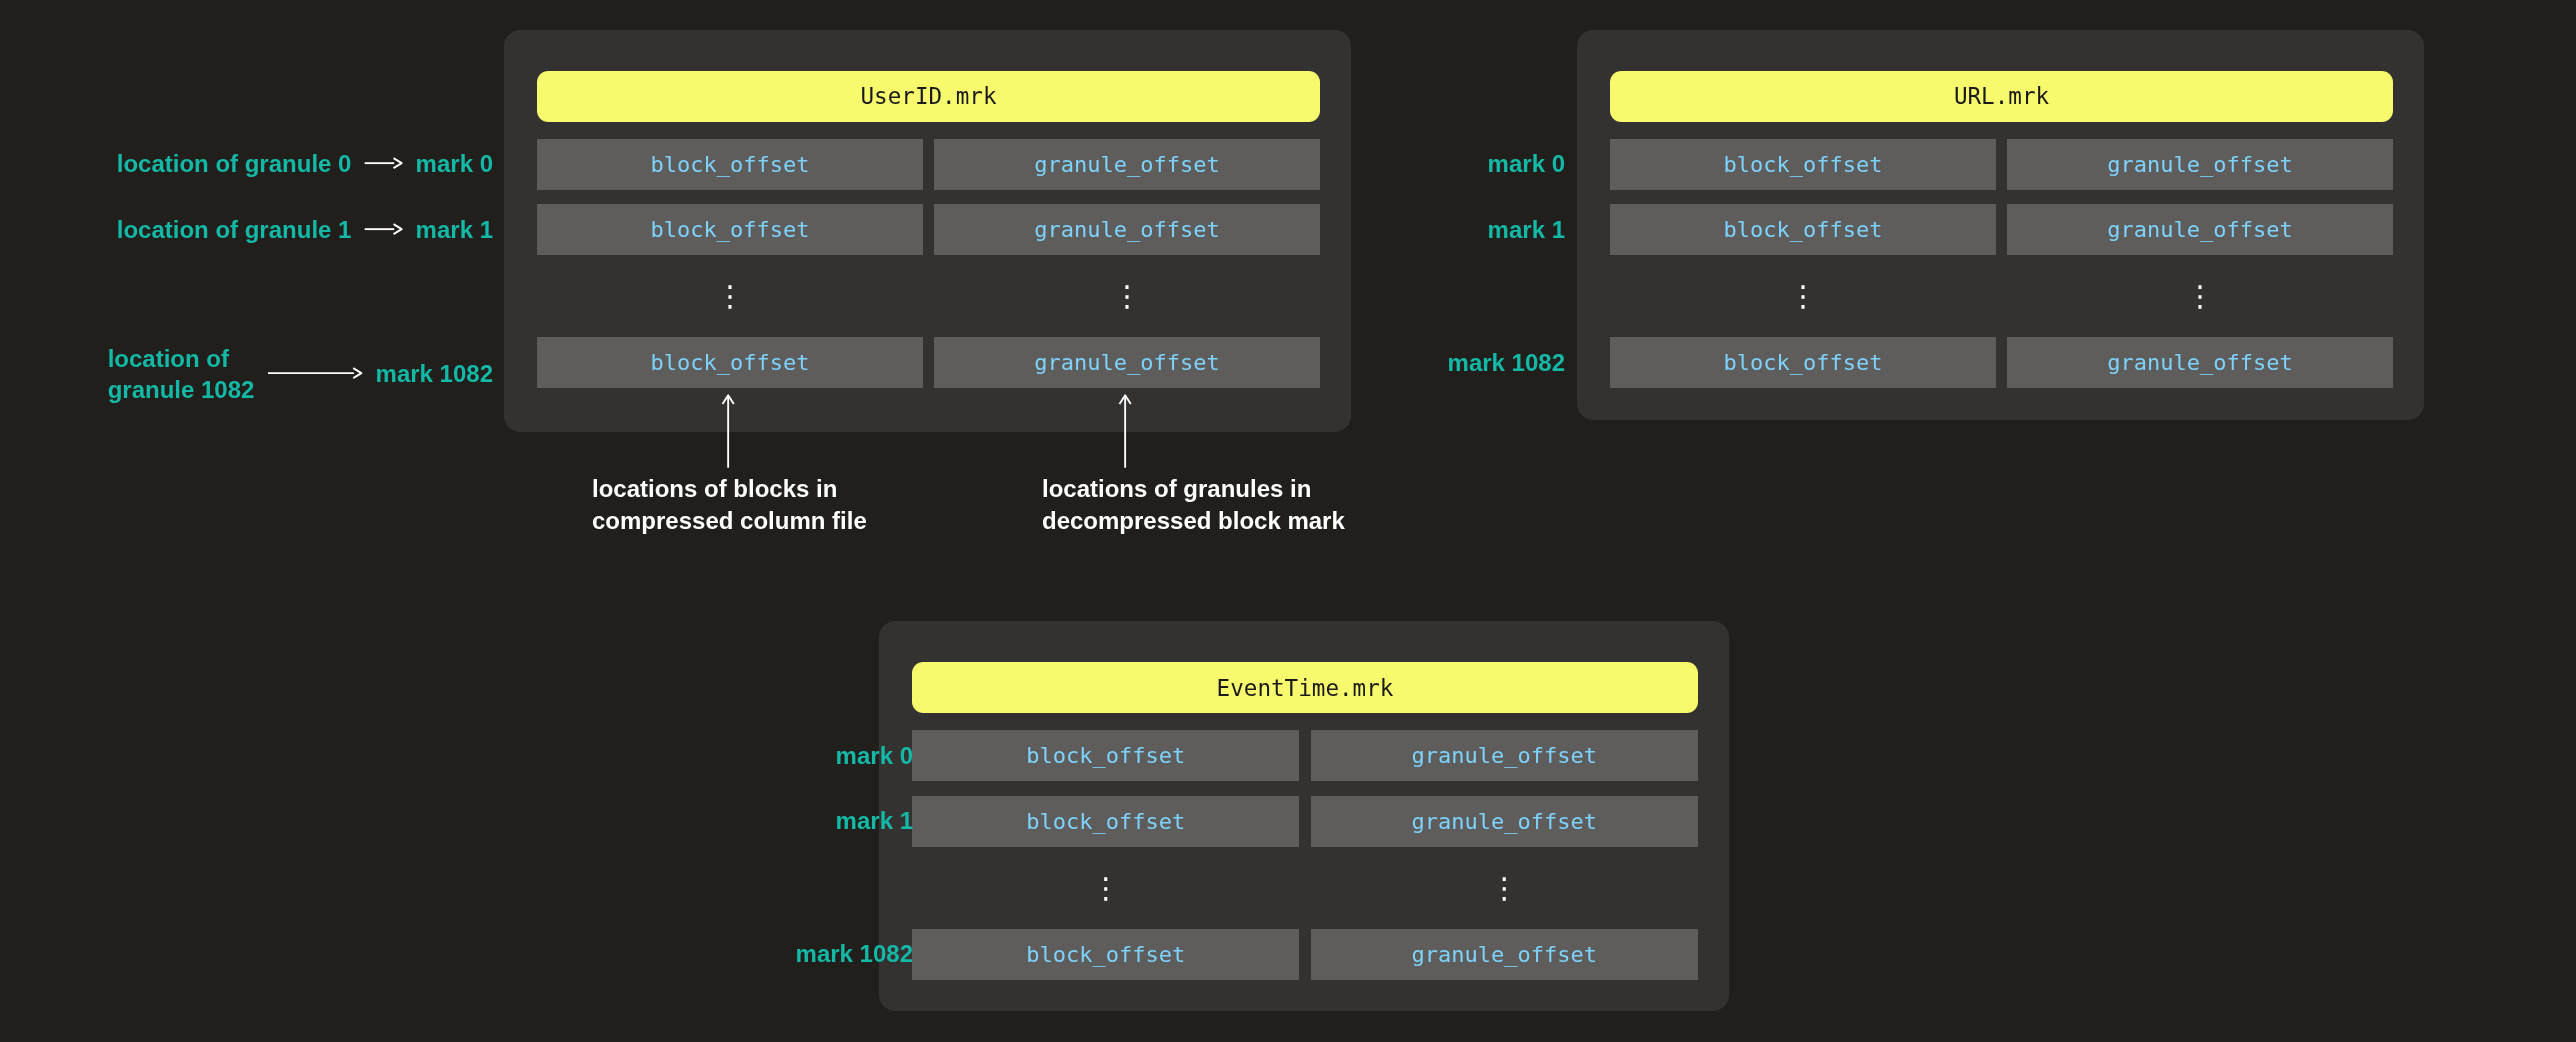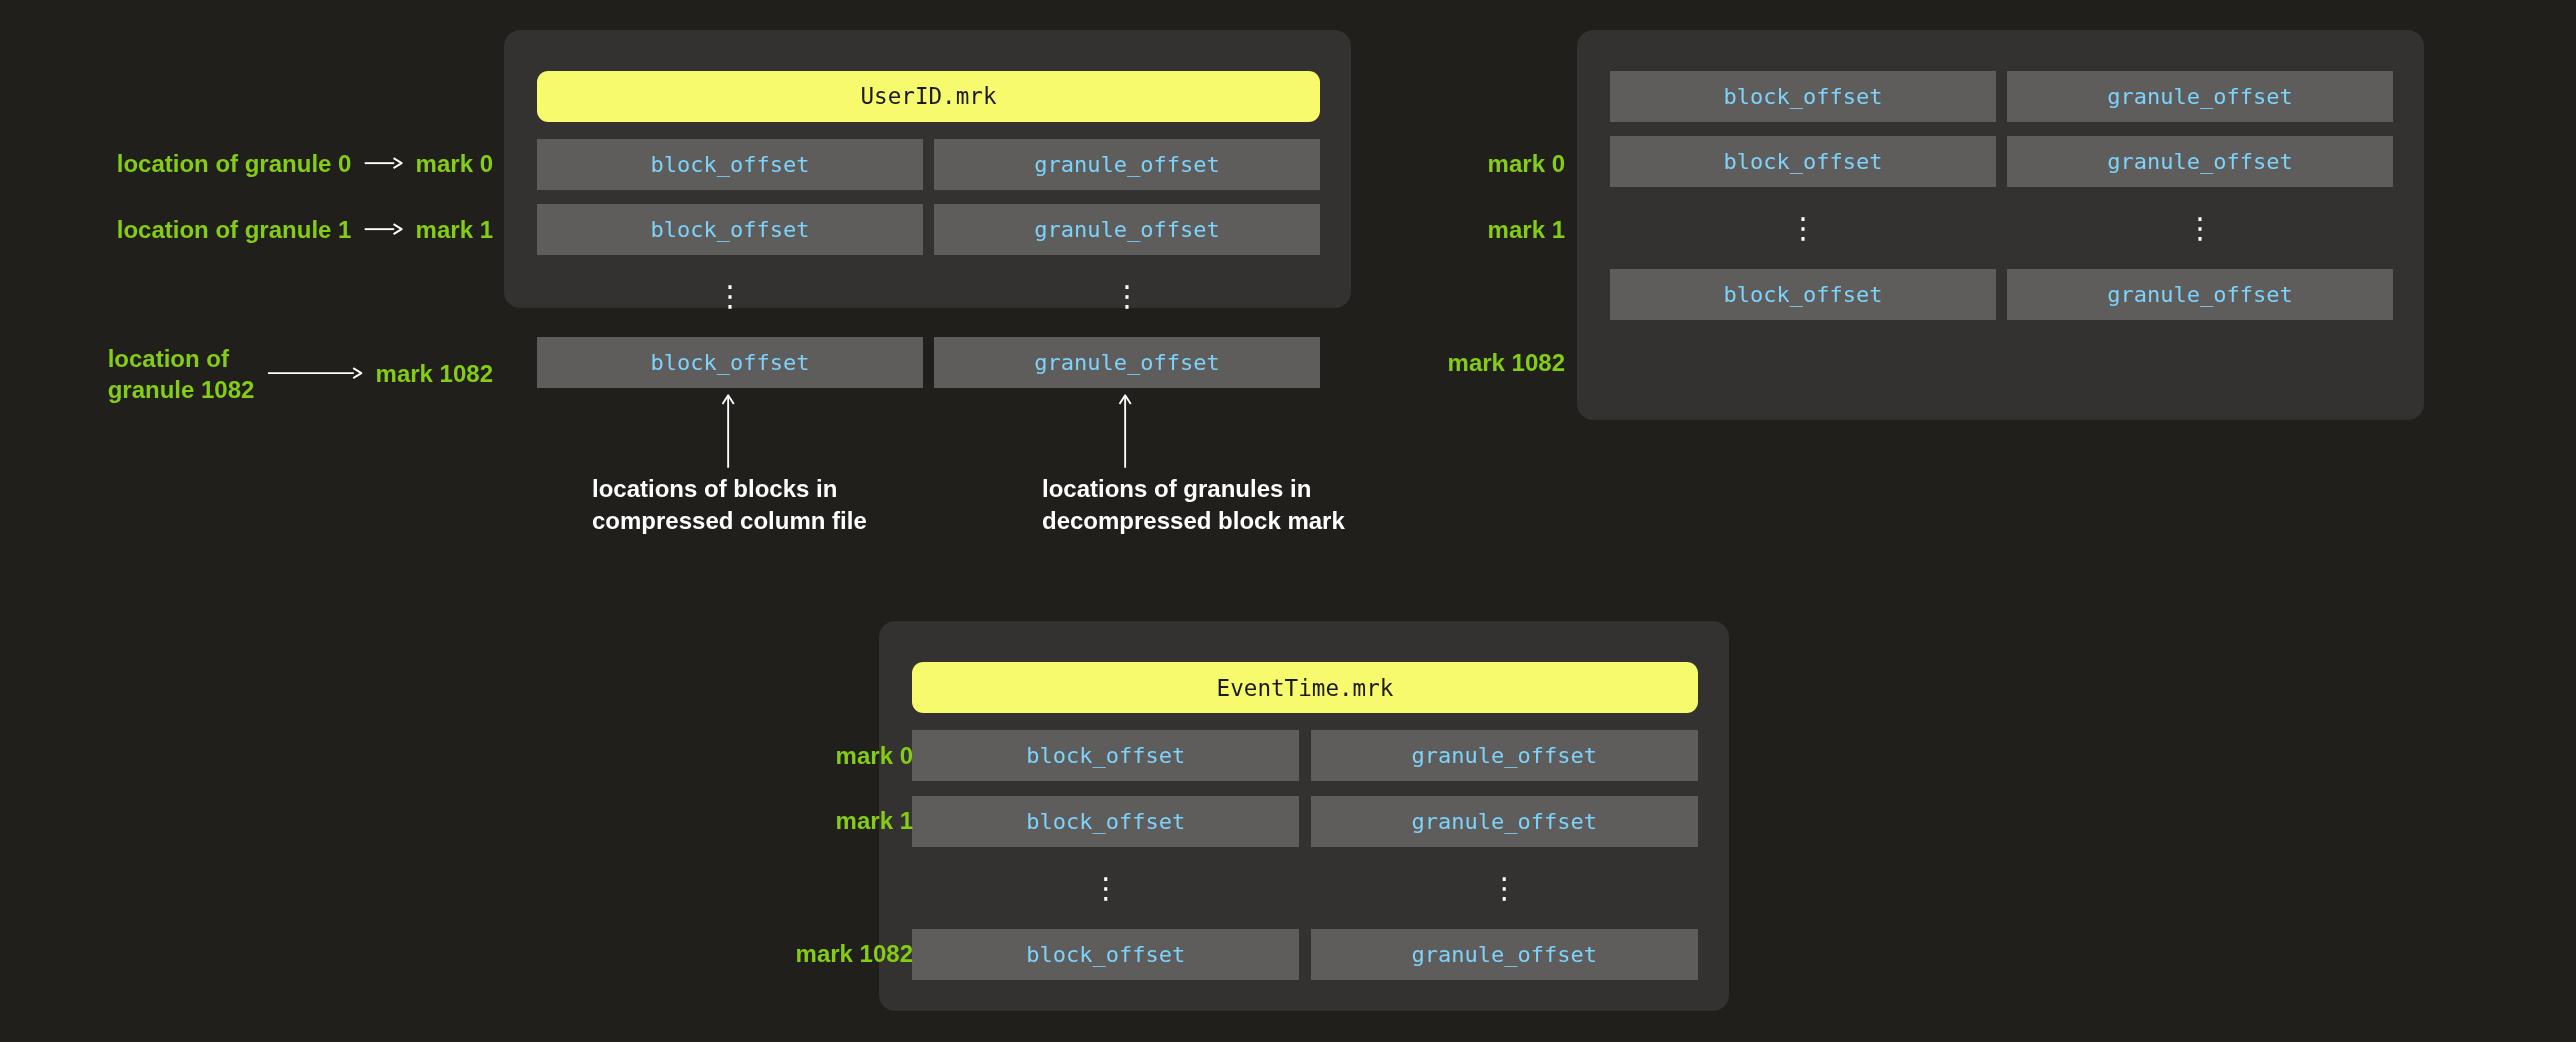--- a/index.html
+++ b/index.html
@@ -46,32 +46,32 @@
   .ellipsis-row { height: 53px; display: grid; grid-template-columns: 1fr 1fr; gap: 11.3px; }
   .ellipsis-cell {
     display: flex;
     align-items: center;
     justify-content: center;
     color: #ffffff;
     font-family: "DejaVu Sans Mono", monospace;
     font-size: 29px;
   }
 
-  #panel-userid    { left: 504px;  top: 29.5px;  width: 847px; height: 278px; text-align: right; }
+  #panel-userid    { left: 504px;  top: 29.5px;  width: 847px; height: 402px; text-align: right; }
   #panel-url       { left: 1577px; top: 29.5px;  width: 847px; height: 390px; }
   #panel-eventtime { left: 879px; top: 621px; width: 850px; height: 390px; }
 
   
   .annot {
     position: absolute;
     display: flex;
     align-items: center;
     justify-content: flex-end;
     column-gap: 12.6px;
-    color: #84cc16;
+    color: #14b8a6;
     font-weight: bold;
     font-size: 24px;
     height: 51px;
     white-space: nowrap;
   }
   .loc-lines { display: flex; flex-direction: column; line-height: 31px; text-align: left; }
   .annot svg { flex: 0 0 auto; }
 
   
   .up-arrow { position: absolute; }
@@ -119,20 +119,23 @@
             <span>block_offset</span>
           </div>
         <div class="cell">
             <span>granule_offset</span>
           </div>
       </div>
     </div>
   </section>
 
   <section class="panel" id="panel-url">
+    <div class="panel-header">
+      <span>URL.mrk</span>
+    </div>
     <div class="rows">
       <div class="mark-row">
         <div class="cell">
             <span>block_offset</span>
           </div>
         <div class="cell">
             <span>granule_offset</span>
           </div>
       </div>
       <div class="mark-row">

